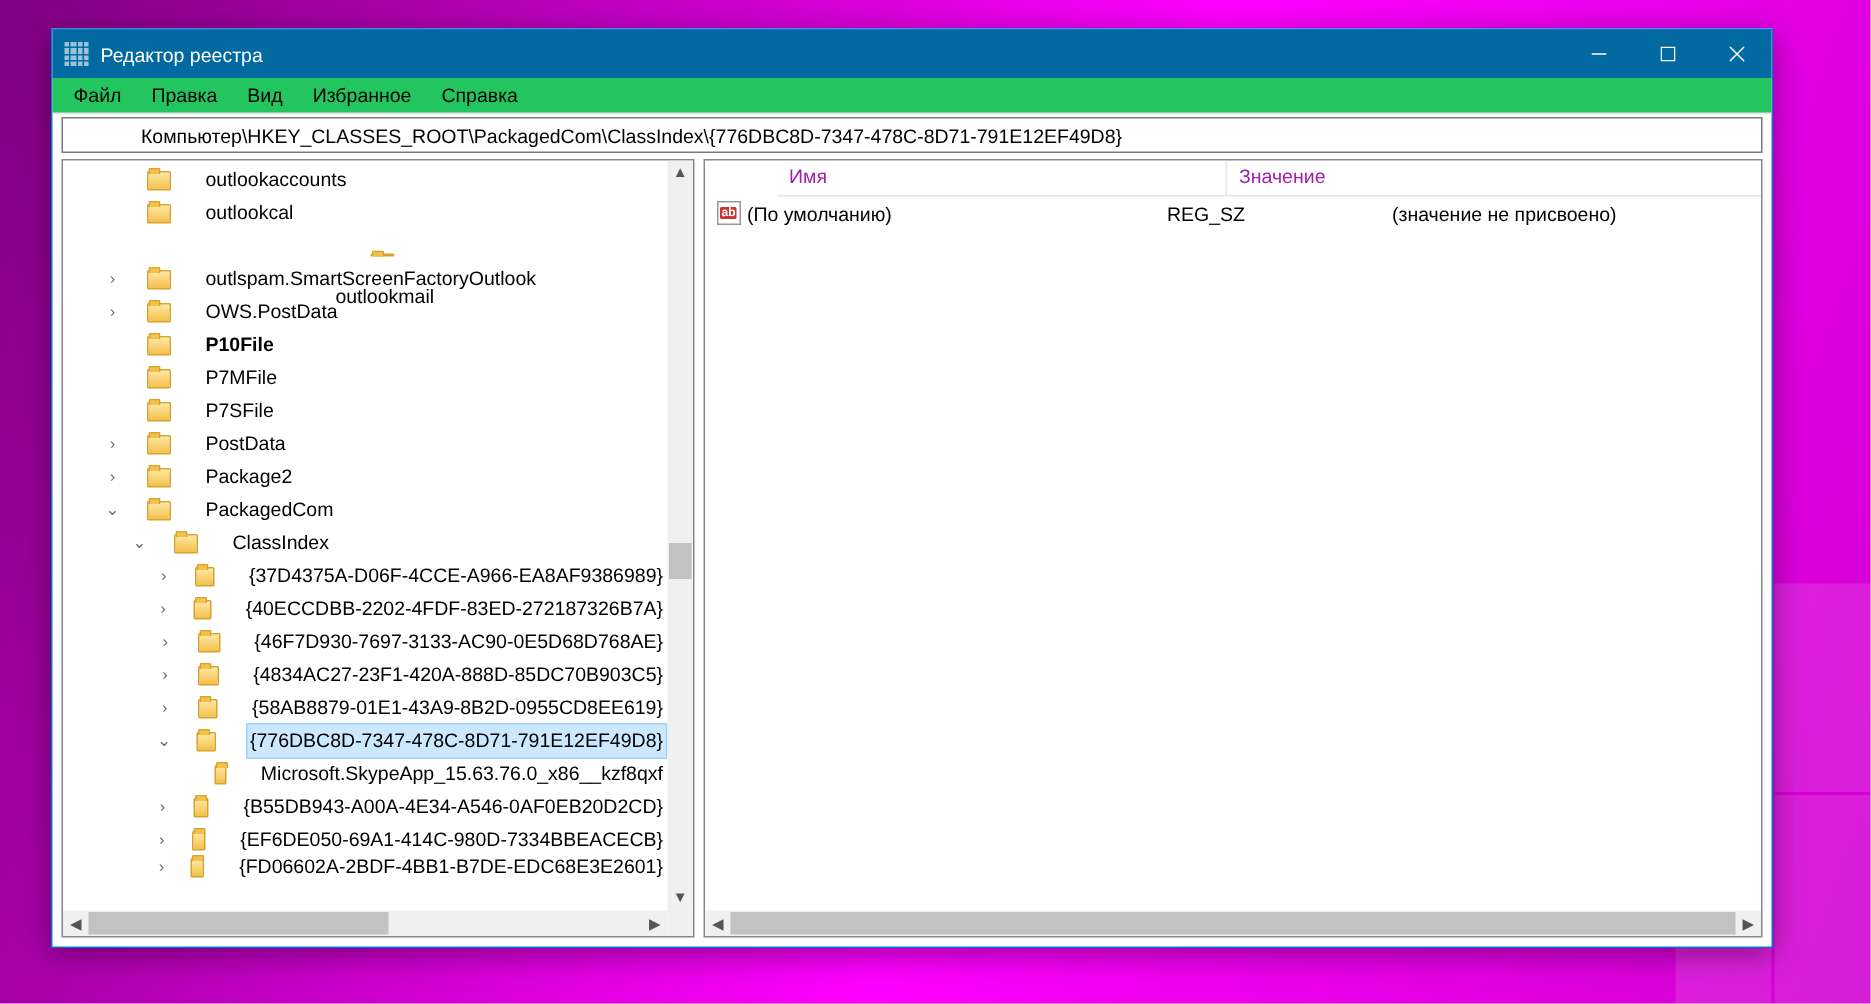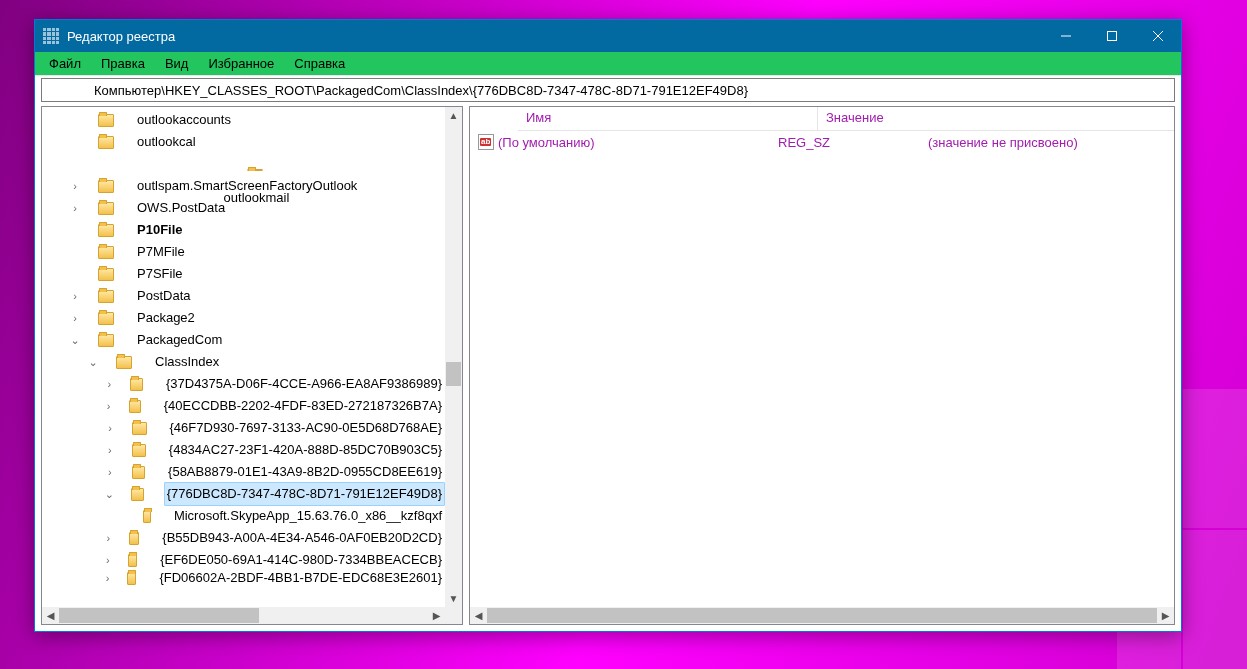--- a/index.html
+++ b/index.html
@@ -96,21 +96,21 @@
   .hscroll .arrow-h { position:absolute; top:0; bottom:0; width:17px; display:flex; align-items:center; justify-content:center; color:#555; font-size:10px; }
   .hscroll .arrow-h.left { left:0; } .hscroll .arrow-h.right { right:0; }
   .corner { position:absolute; right:0; bottom:0; width:17px; height:17px; background:#f0f0f0; }
 
   
   .columns {
     height:24px; display:flex; border-bottom:1px solid #e5e5e5; font-size:13px; color:#a21caf;margin-left:48px;
   }
   .col { padding:3px 8px; border-right:1px solid #e5e5e5; }
   .col.name { width:300px; } .col.type { width:150px; } .col.value { flex:1; border-right:none; }
-  .rows { flex:1; font-size:13px; color:#a21caf; position:relative; }
+  .rows { flex:1; font-size:13px; color:#000000; position:relative; }
   .row { display:flex; height:22px; align-items:center; }
   .row .cell { padding:0 8px; overflow:hidden; text-overflow:ellipsis; white-space:nowrap; }
   .row .cell.name { width:300px; display:flex; align-items:center; gap:4px; }
   .row .cell.type { width:150px; }
   .row .cell.value { flex:1; }
   .reg-icon {
     width:16px; height:16px; background:#fff; border:1px solid #999; position:relative;
   }
   .reg-icon::after {
     content:"ab"; position:absolute; left:1px; top:3px; font-size:8px; font-weight:bold;

